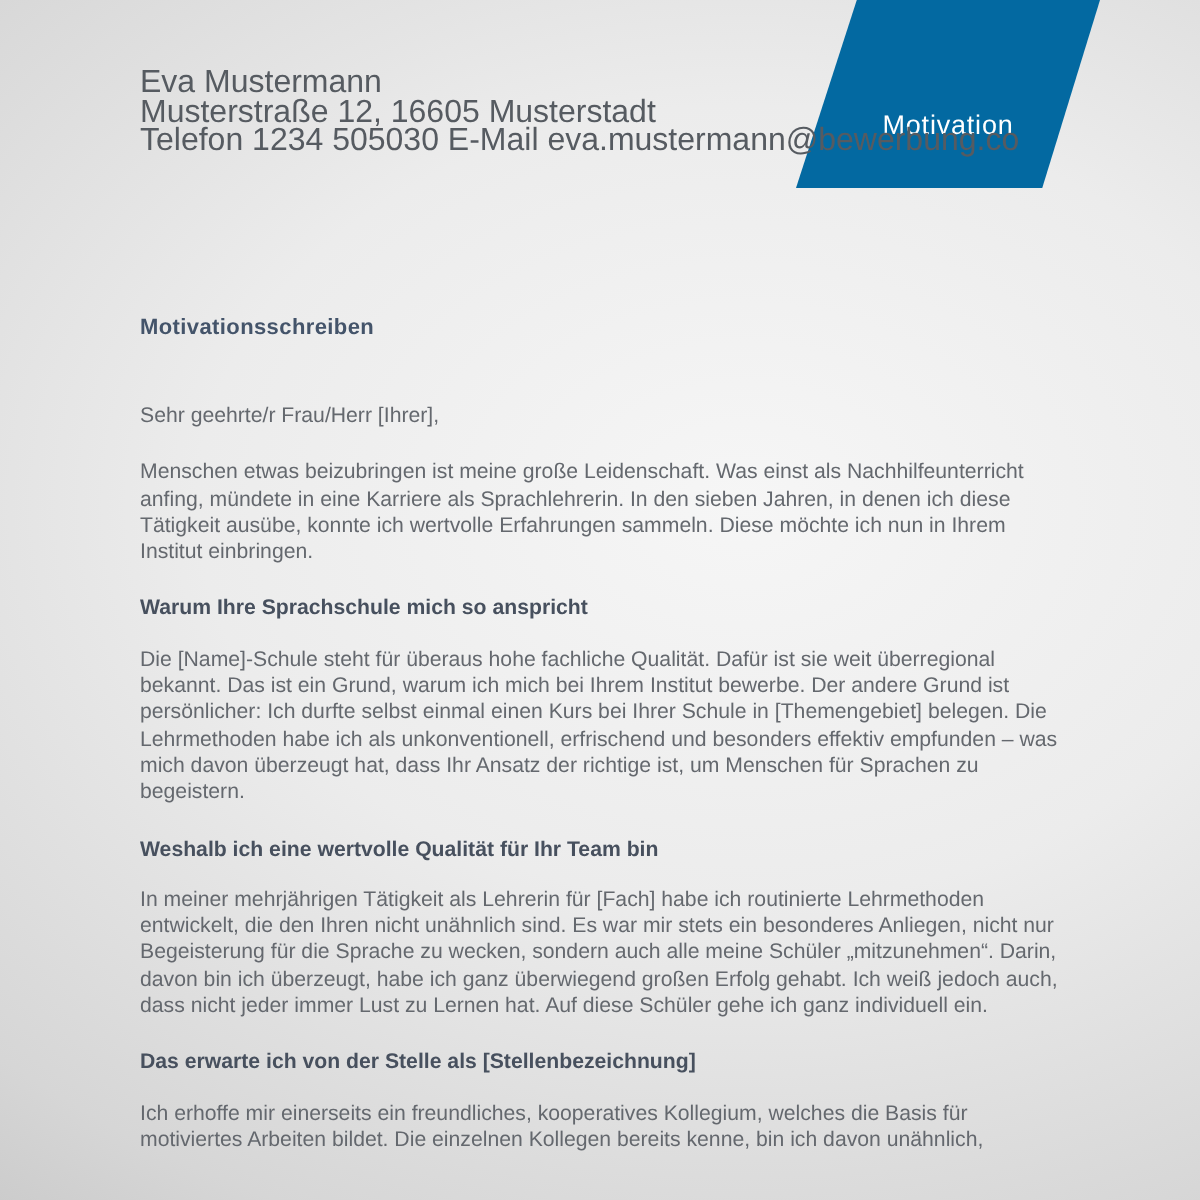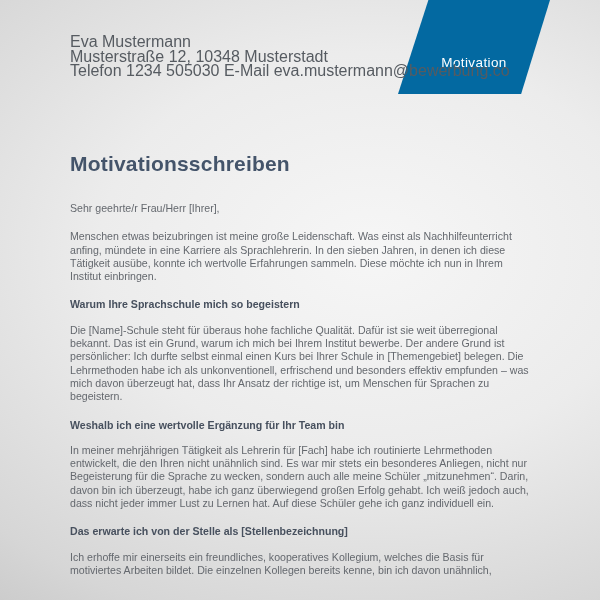--- a/index.html
+++ b/index.html
@@ -51,21 +51,21 @@
     position: absolute;
     left: 70px;
     top: 155px;
     width: 462px;
     color: #64686e;
     font-size: 10.6px;
     line-height: 13.3px;
   }
   .content h1 {
     margin: 0 0 29px 0;
-    font-size: 21px;
+    font-size: 11px;
     line-height: 18px;
     font-weight: bold;
     color: #44546a;
     letter-spacing: 0.2px;
   }
   .salutation {
     margin: 0 0 14px 0;
   }
   .content p {
     margin: 0 0 15px 0;
@@ -82,34 +82,34 @@
 <body>
 
 <div class="page">
 
   <div class="banner">
     <span>Motivation</span>
   </div>
 
   <div class="contact">
     <div>Eva Mustermann</div>
-    <div>Musterstraße 12, 10348 Musterstadt</div>
+    <div>Musterstraße 12, 16605 Musterstadt</div>
     <div>Telefon 1234 505030 E-Mail eva.mustermann@bewerbung.co</div>
   </div>
 
   <div class="content">
     <h1>Motivationsschreiben</h1>
 
     <p class="salutation">Sehr geehrte/r Frau/Herr [Ihrer],</p>
 
     <p>Menschen etwas beizubringen ist meine große Leidenschaft. Was einst als Nachhilfeunterricht anfing, mündete in eine Karriere als Sprachlehrerin. In den sieben Jahren, in denen ich diese Tätigkeit ausübe, konnte ich wertvolle Erfahrungen sammeln. Diese möchte ich nun in Ihrem Institut einbringen.</p>
 
-    <h2>Warum Ihre Sprachschule mich so begeistern</h2>
+    <h2>Warum Ihre Sprachschule mich so anspricht</h2>
     <p>Die [Name]-Schule steht für überaus hohe fachliche Qualität. Dafür ist sie weit überregional bekannt. Das ist ein Grund, warum ich mich bei Ihrem Institut bewerbe. Der andere Grund ist persönlicher: Ich durfte selbst einmal einen Kurs bei Ihrer Schule in [Themengebiet] belegen. Die Lehrmethoden habe ich als unkonventionell, erfrischend und besonders effektiv empfunden – was mich davon überzeugt hat, dass Ihr Ansatz der richtige ist, um Menschen für Sprachen zu begeistern.</p>
 
-    <h2>Weshalb ich eine wertvolle Ergänzung für Ihr Team bin</h2>
+    <h2>Weshalb ich eine wertvolle Qualität für Ihr Team bin</h2>
     <p>In meiner mehrjährigen Tätigkeit als Lehrerin für [Fach] habe ich routinierte Lehrmethoden entwickelt, die den Ihren nicht unähnlich sind. Es war mir stets ein besonderes Anliegen, nicht nur Begeisterung für die Sprache zu wecken, sondern auch alle meine Schüler „mitzunehmen“. Darin, davon bin ich überzeugt, habe ich ganz überwiegend großen Erfolg gehabt. Ich weiß jedoch auch, dass nicht jeder immer Lust zu Lernen hat. Auf diese Schüler gehe ich ganz individuell ein.</p>
 
     <h2>Das erwarte ich von der Stelle als [Stellenbezeichnung]</h2>
     <p>Ich erhoffe mir einerseits ein freundliches, kooperatives Kollegium, welches die Basis für motiviertes Arbeiten bildet. Die einzelnen Kollegen bereits kenne, bin ich davon unähnlich,</p>
   </div>
 
 </div>
 
 </body></html>

